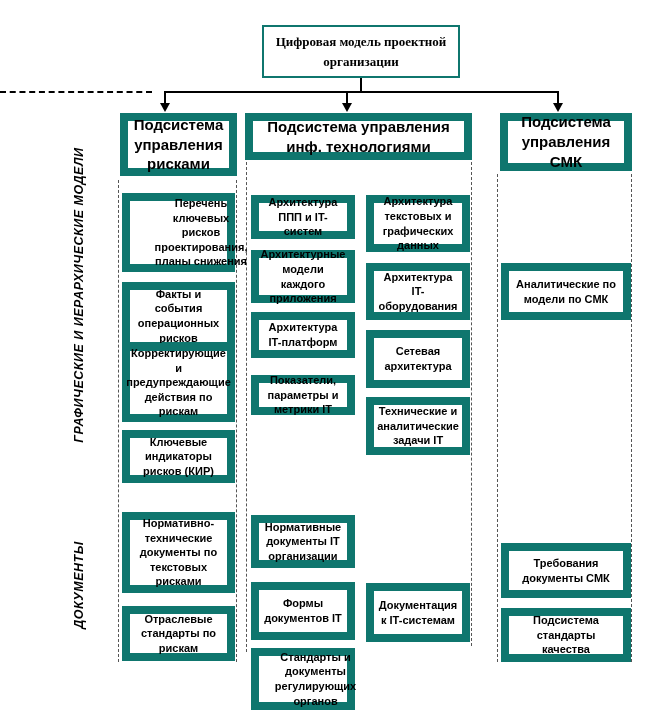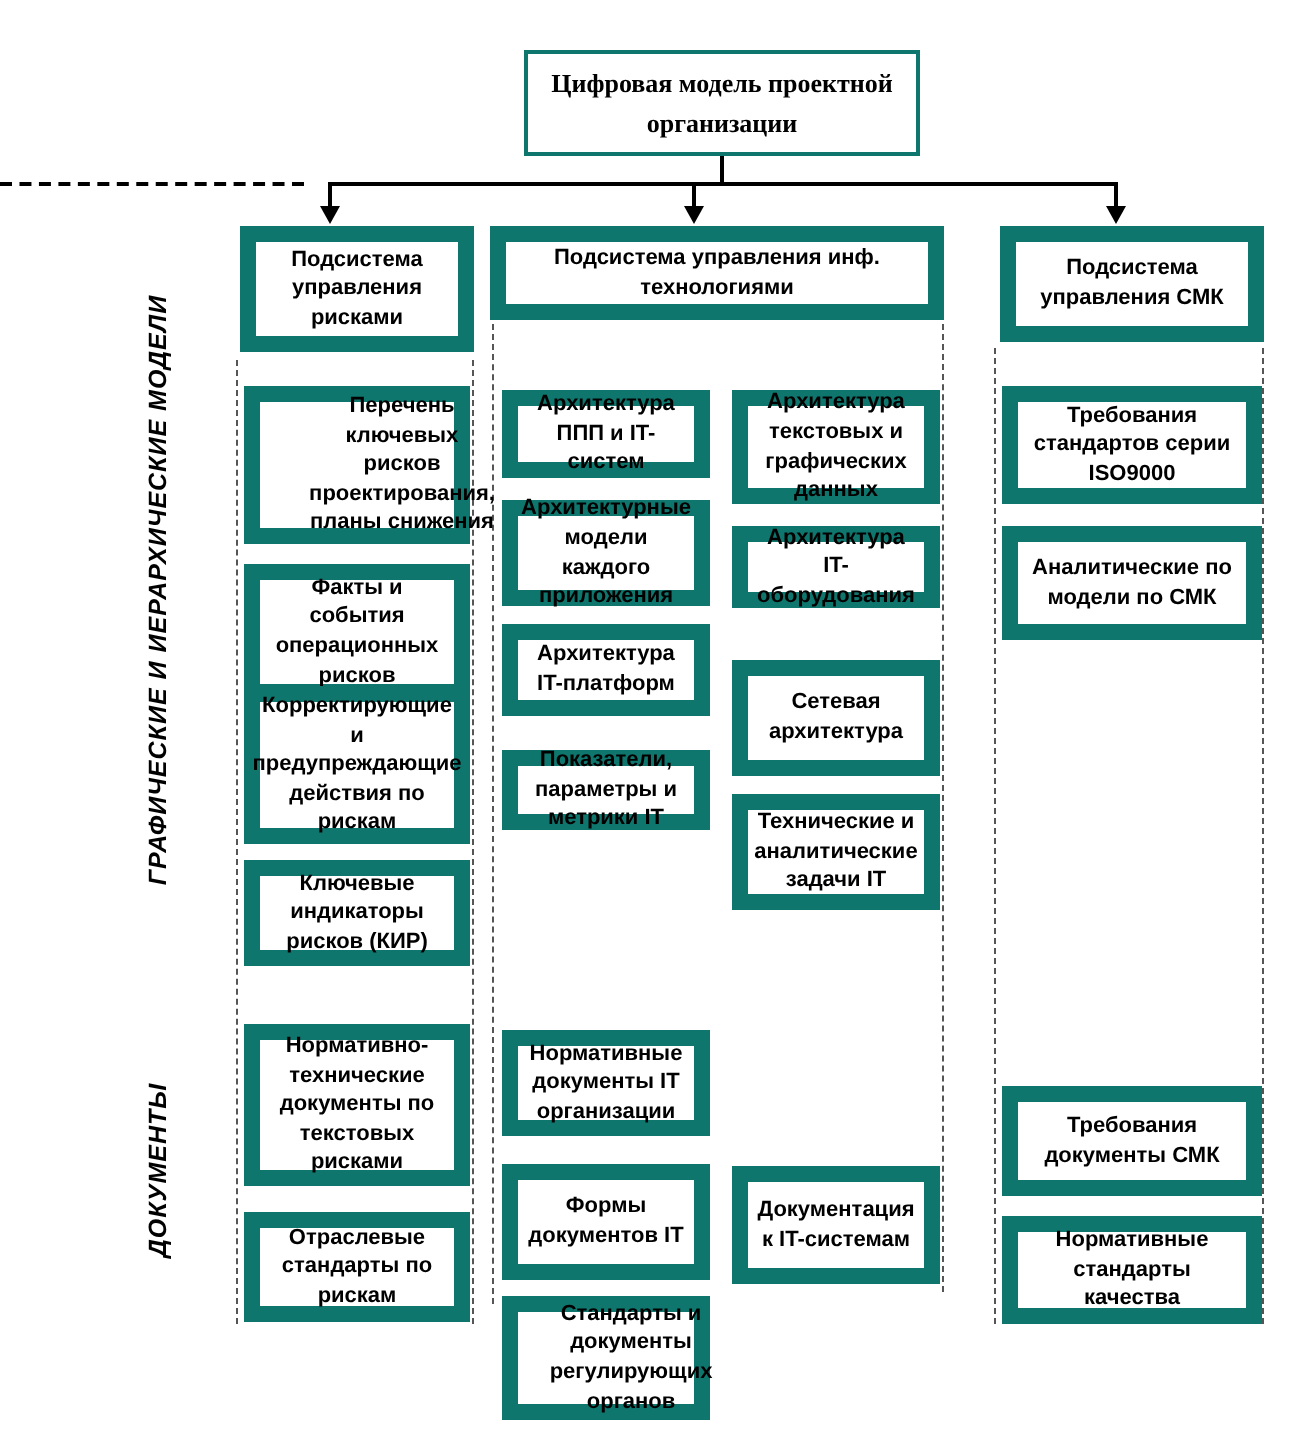--- a/index.html
+++ b/index.html
@@ -11,21 +11,21 @@
     position:absolute;box-sizing:border-box;background:#fff;
     border:8px solid #0f766e;
     display:flex;align-items:center;justify-content:center;
     text-align:center;font-weight:bold;font-size:11px;line-height:1.32;
     padding:2px 3px;color:#000;
   }
   .root-box{
     font-family:"Liberation Serif", serif;font-size:13px;line-height:1.5;
     border-width:2px;
   }
-  .hdr{font-size:11px;}
+  .hdr{font-size:15px;}
   .hline{position:absolute;background:#000;height:2px;}
   .vline{position:absolute;background:#000;width:2px;}
   .dash-h{position:absolute;height:0;border-top:2px dashed #000;}
   .dash-v{position:absolute;width:0;border-left:1.5px dashed #555;}
   .arrowhead{
     position:absolute;width:0;height:0;
     border-left:5px solid transparent;border-right:5px solid transparent;
     border-top:9px solid #000;
   }
   .side-label{
@@ -77,24 +77,23 @@
 
   <div class="box" style="left:251px;top:195px;width:104px;height:44px;">Архитектура ППП и IT-систем</div>
   <div class="box" style="left:251px;top:250px;width:104px;height:53px;">Архитектурные модели каждого приложения</div>
   <div class="box" style="left:251px;top:312px;width:104px;height:46px;">Архитектура IT-платформ</div>
   <div class="box" style="left:251px;top:375px;width:104px;height:40px;">Показатели, параметры и метрики IT</div>
   <div class="box" style="left:251px;top:515px;width:104px;height:53px;">Нормативные документы IT организации</div>
   <div class="box" style="left:251px;top:582px;width:104px;height:58px;">Формы документов IT</div>
   <div class="box" style="left:251px;top:648px;width:104px;height:62px;padding-left:28px;">Стандарты и документы регулирующих органов</div>
 
   <div class="box" style="left:366px;top:195px;width:104px;height:57px;">Архитектура текстовых и графических данных</div>
-  <div class="box" style="left:366px;top:263px;width:104px;height:41px;">Архитектура IT-оборудования</div>
+  <div class="box" style="left:366px;top:263px;width:104px;height:57px;">Архитектура IT-оборудования</div>
   <div class="box" style="left:366px;top:330px;width:104px;height:58px;">Сетевая архитектура</div>
   <div class="box" style="left:366px;top:397px;width:104px;height:58px;">Технические и аналитические задачи IT</div>
   <div class="box" style="left:366px;top:583px;width:104px;height:59px;">Документация к IT-системам</div>
 
   <div class="box hdr" style="left:500px;top:113px;width:132px;height:58px;">Подсистема управления СМК</div>
-  <div class="box" style="left:501px;top:193px;width:130px;height:59px;">Требования стандартов серии ISO9000</div>
   <div class="box" style="left:501px;top:263px;width:130px;height:57px;">Аналитические по модели по СМК</div>
   <div class="box" style="left:501px;top:543px;width:130px;height:55px;">Требования документы СМК</div>
-  <div class="box" style="left:501px;top:608px;width:130px;height:54px;">Нормативные стандарты качества</div>
+  <div class="box" style="left:501px;top:608px;width:130px;height:54px;">Подсистема стандарты качества</div>
 
 </div>
 
 </body></html>

